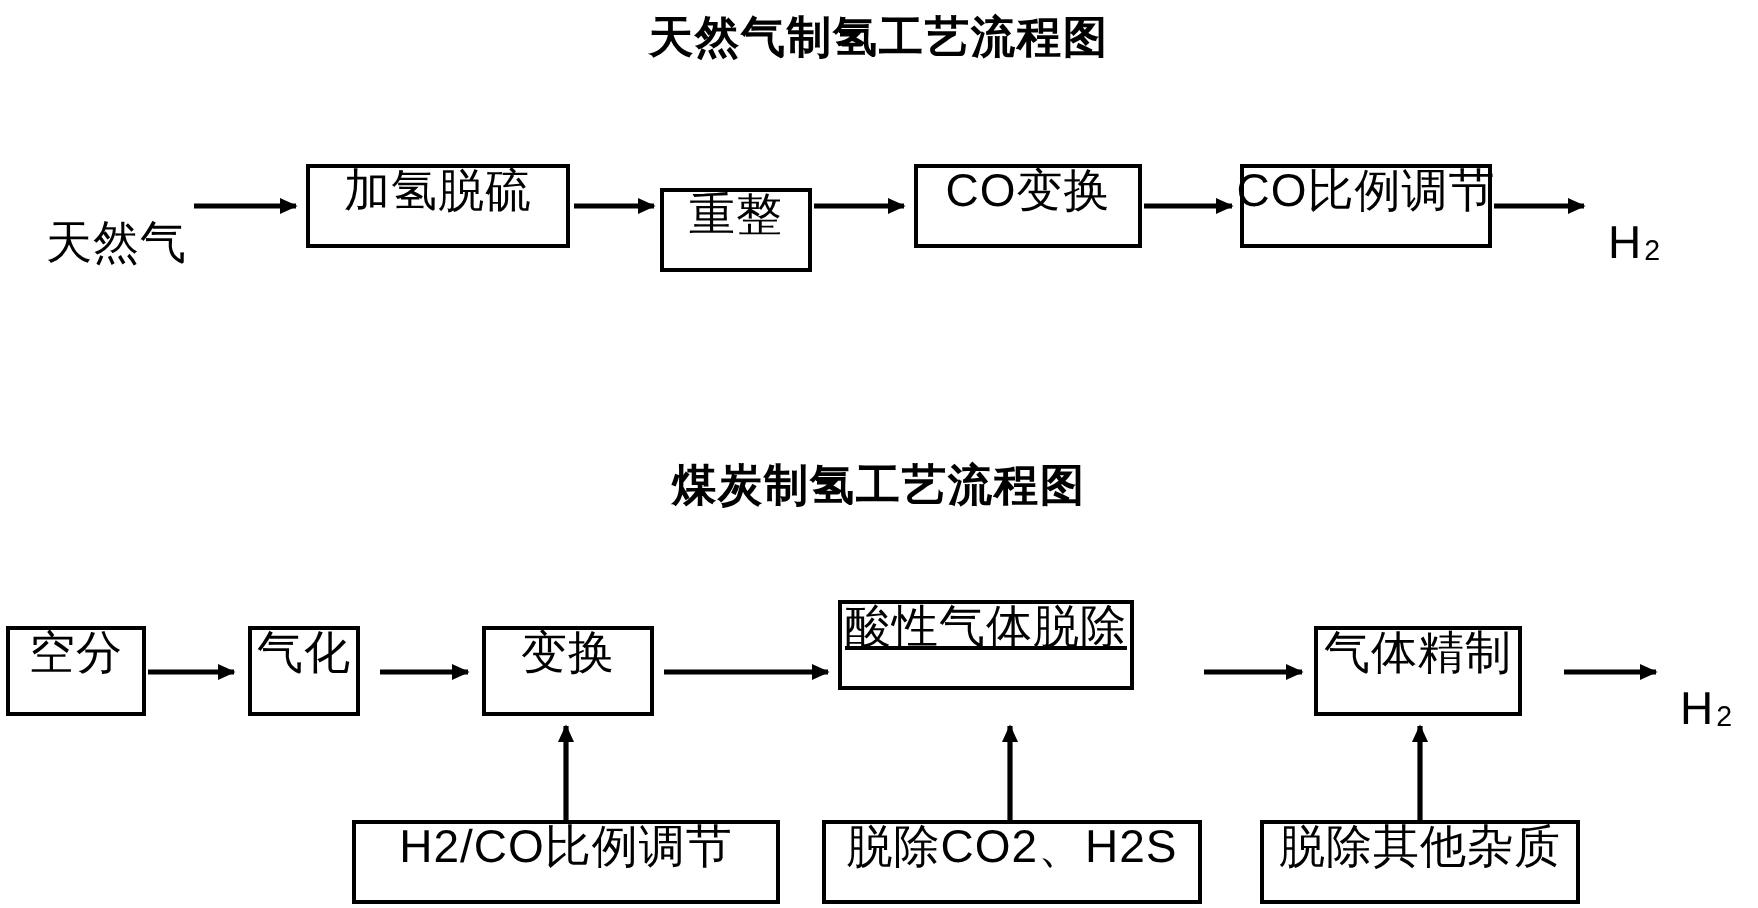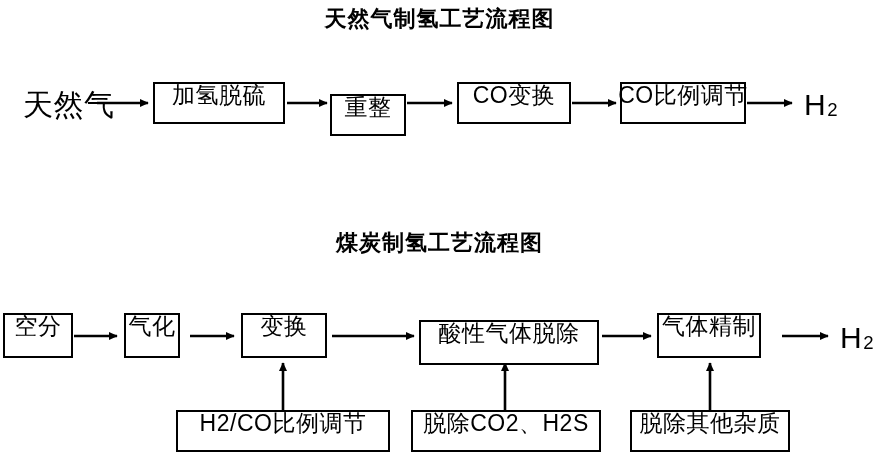--- a/index.html
+++ b/index.html
@@ -49,26 +49,27 @@
     display: flex;
     align-items: flex-start;
     justify-content: center;
     font-size: 23px;
     line-height: 1;
     white-space: nowrap;
     letter-spacing: 0.5px;
   }
   .plain-label {
     position: absolute;
-    font-size: 30px;
+    font-size: 23px;
     line-height: 1;
     white-space: nowrap;
     display: flex;
     align-items: center;
     letter-spacing: 0.5px;
+    margin-top: 20px;
   }
   .plain-label sub {
     font-size: 0.62em;
     vertical-align: baseline;
     position: relative;
     top: 5px;
     left: 1px;
   }
 </style>
 </head>
@@ -141,21 +142,21 @@
   </div>
 
   <div class="node" style="left:124px; top:313px; width:56px; height:45px;">
     <span>气化</span>
   </div>
 
   <div class="node" style="left:241px; top:313px; width:86px; height:45px;">
     <span>变换</span>
   </div>
 
-  <div class="node" style="left:419px; top:320px; width:180px; height:45px;">
+  <div class="node" style="left:419px; top:300px; width:148px; height:45px;text-decoration:underline;">
     <span>酸性气体脱除</span>
   </div>
 
   <div class="node" style="left:657px; top:313px; width:104px; height:45px;">
     <span>气体精制</span>
   </div>
 
   <div class="plain-label" id="output-h2-coal" style="left:840px; top:323px;">
     <span>H</span>
       <sub>2</sub>

